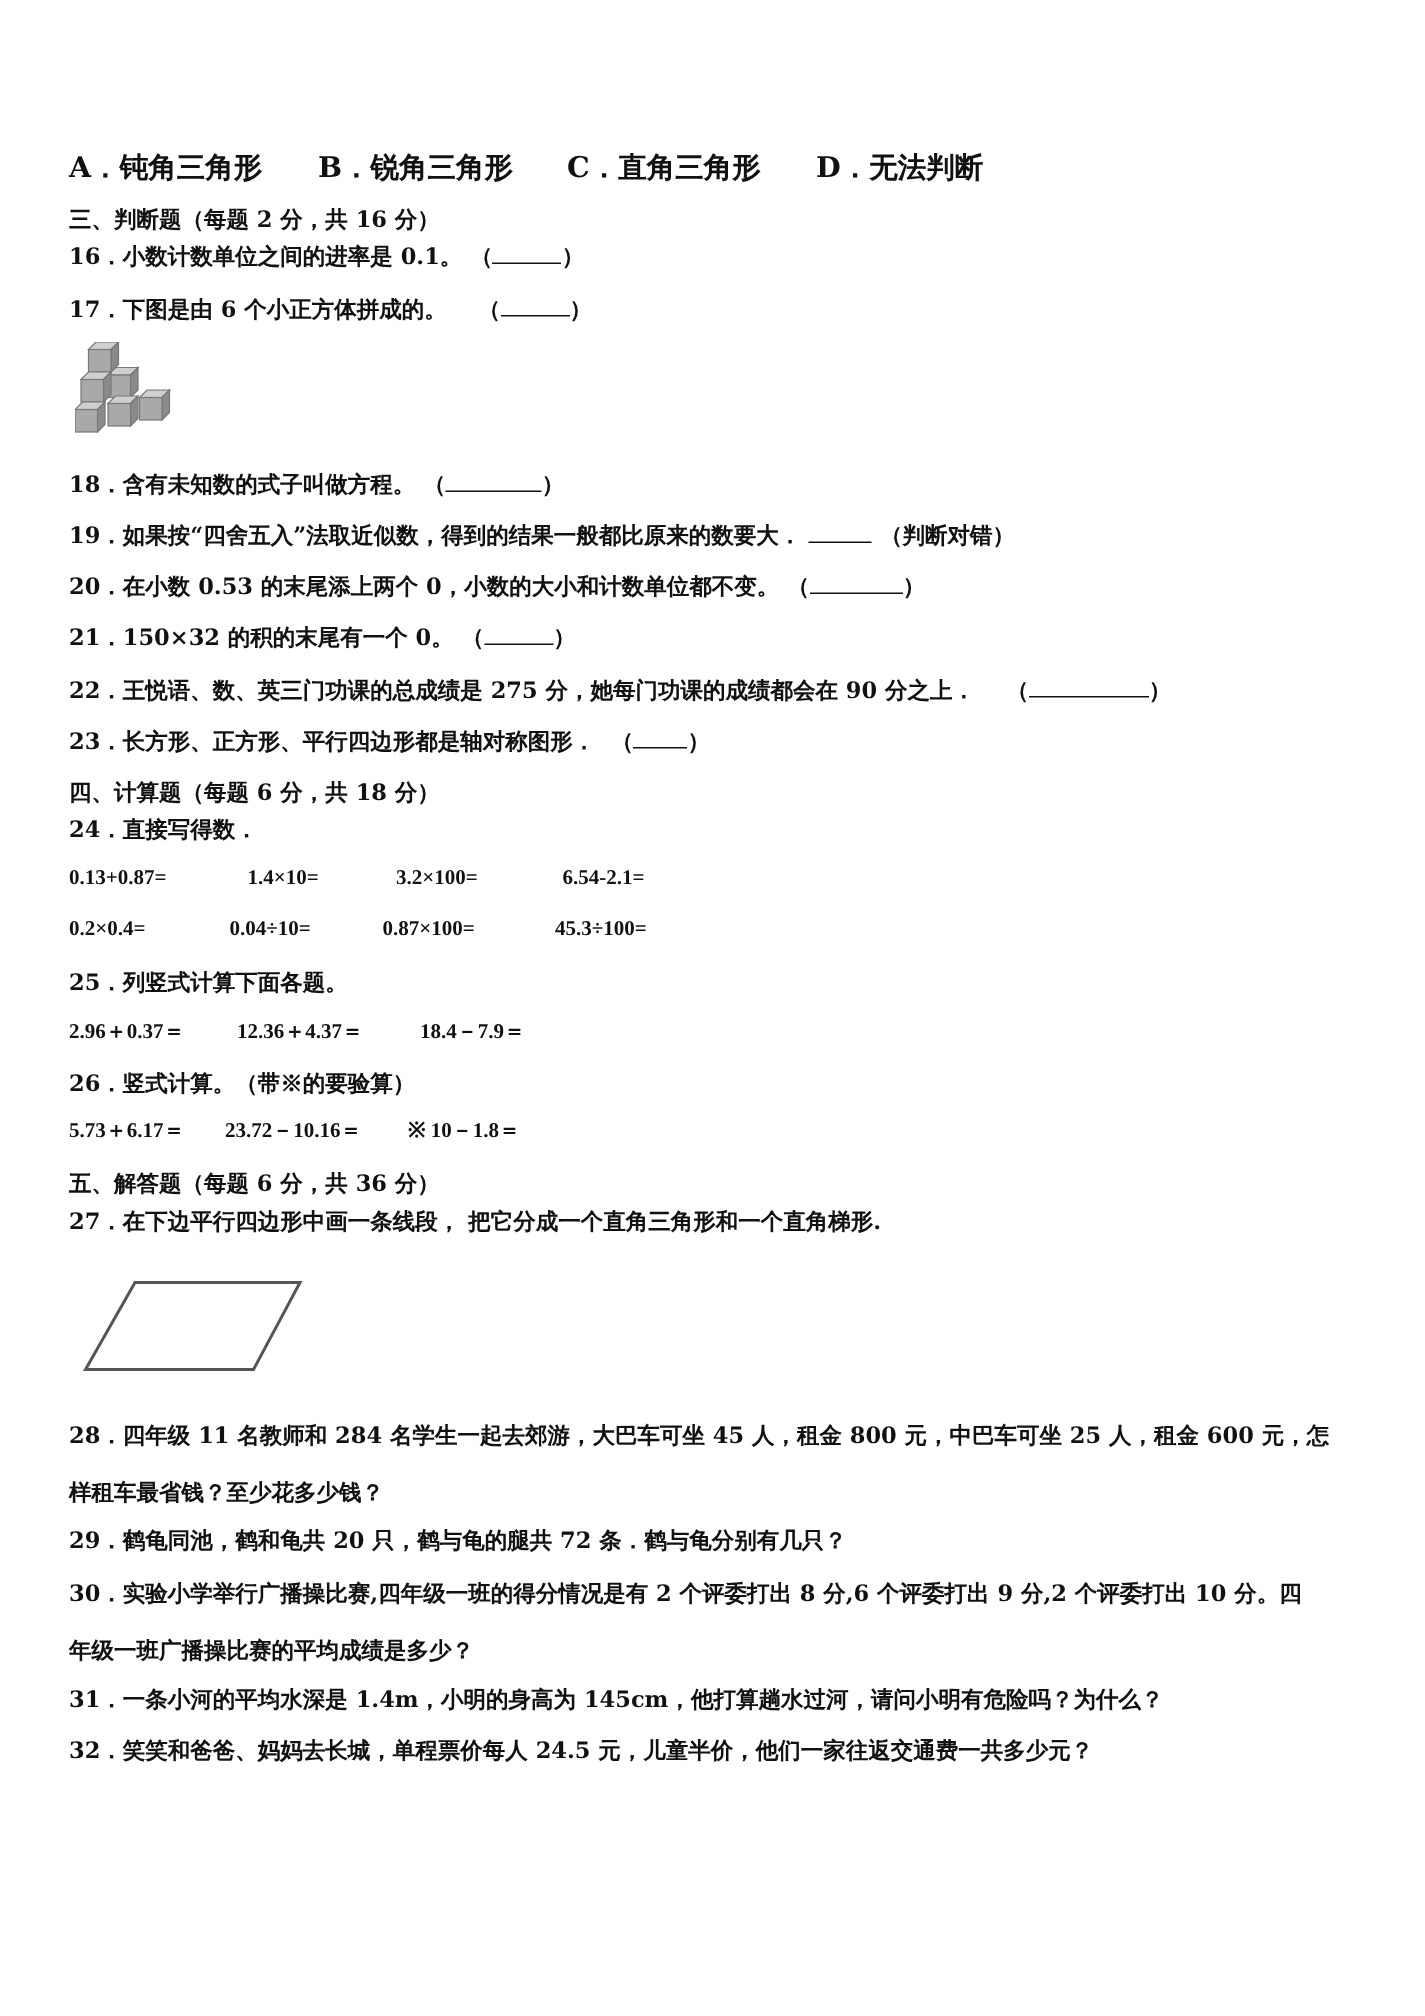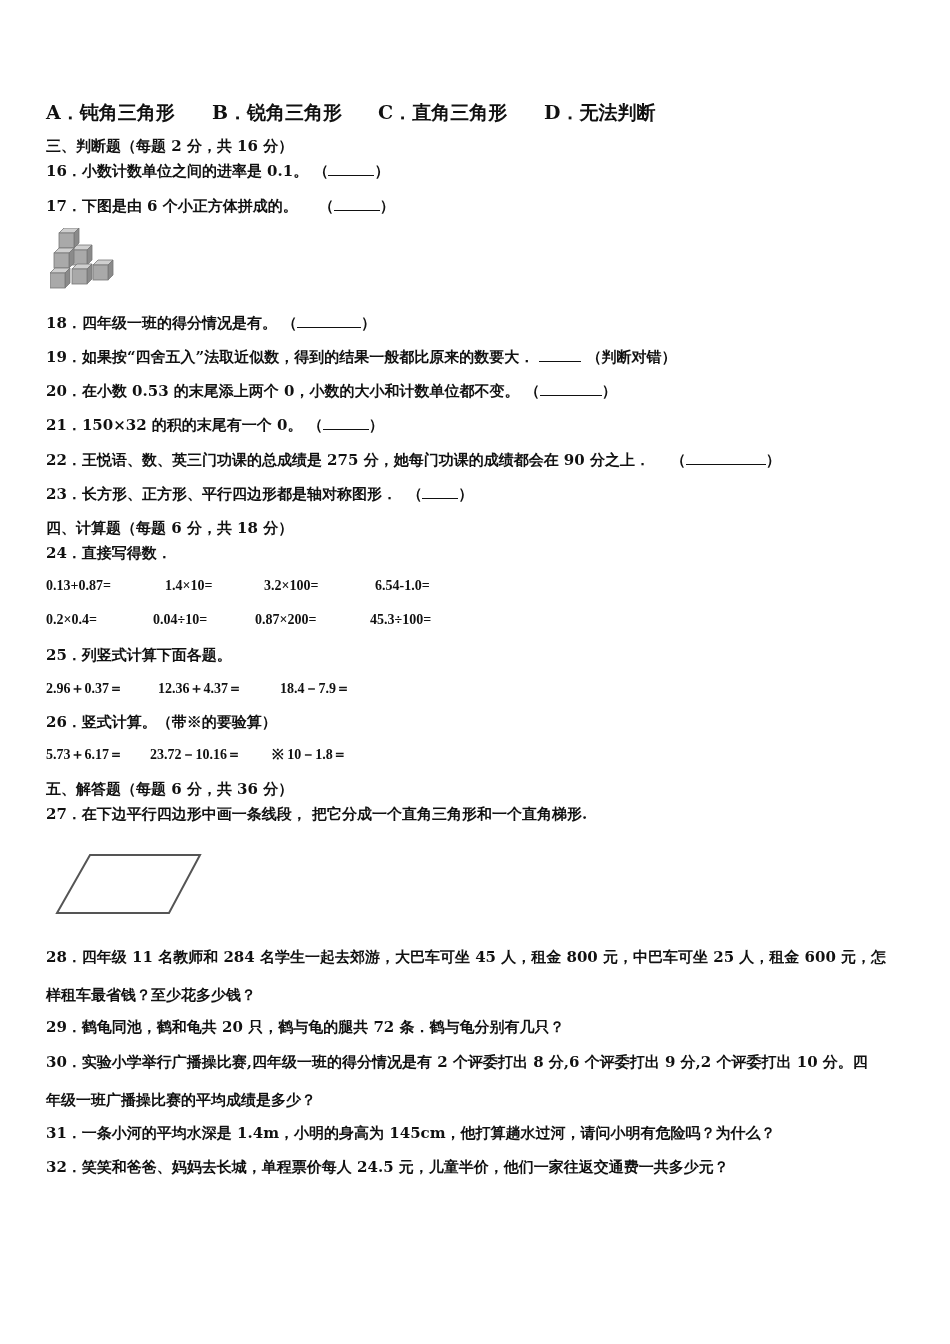--- a/index.html
+++ b/index.html
@@ -57,21 +57,21 @@
   </defs>
   <use href="#cube" x="43" y="32"></use>
   <use href="#cube" x="22" y="17"></use>
   <use href="#cube" x="9" y="0"></use>
   <use href="#cube" x="4" y="20"></use>
   <use href="#cube" x="22" y="36"></use>
   <use href="#cube" x="0" y="40"></use>
 </svg>
 
 <div class="line" style="top:313px;">
-  <span>18．</span><span>四年级一班的得分情况是有。</span>
+  <span>18．</span><span>含有未知数的式子叫做方程。</span>
   （<span class="blank" style="width:64px;"></span>）
 </div>
 
 <div class="line" style="top:347px;">
   <span>19．</span><span>如果按“四舍五入”法取近似数，得到的结果一般都比原来的数要大．</span>
   <span class="blank" style="width:42px;"></span>
   <span>（判断对错）</span>
 </div>
 
 <div class="line" style="top:381px;">
@@ -93,25 +93,25 @@
   <span>23．</span><span>长方形、正方形、平行四边形都是轴对称图形．</span>
   &nbsp;（<span class="blank" style="width:36px;"></span>）
 </div>
 
 <div class="line heading" style="top:518px;">四、计算题（每题 6 分，共 18 分）</div>
 <div class="line" style="top:543px;">24．直接写得数．</div>
 
 <div class="math" style="left:46px; top:576px;">0.13+0.87=</div>
 <div class="math" style="left:165px; top:576px;">1.4×10=</div>
 <div class="math" style="left:264px; top:576px;">3.2×100=</div>
-<div class="math" style="left:375px; top:576px;">6.54-1.0=</div>
+<div class="math" style="left:375px; top:576px;">6.54-2.1=</div>
 
 <div class="math" style="left:46px; top:610px;">0.2×0.4=</div>
 <div class="math" style="left:153px; top:610px;">0.04÷10=</div>
-<div class="math" style="left:255px; top:610px;">0.87×200=</div>
+<div class="math" style="left:255px; top:610px;">0.87×100=</div>
 <div class="math" style="left:370px; top:610px;">45.3÷100=</div>
 
 <div class="line heading" style="top:645px;">25．列竖式计算下面各题。</div>
 <div class="math" style="left:46px; top:679px;">2.96＋0.37＝</div>
 <div class="math" style="left:158px; top:679px;">12.36＋4.37＝</div>
 <div class="math" style="left:280px; top:679px;">18.4－7.9＝</div>
 
 <div class="line heading" style="top:712px;">26．竖式计算。（带※的要验算）</div>
 <div class="math" style="left:46px; top:745px;">5.73＋6.17＝</div>
 <div class="math" style="left:150px; top:745px;">23.72－10.16＝</div>

